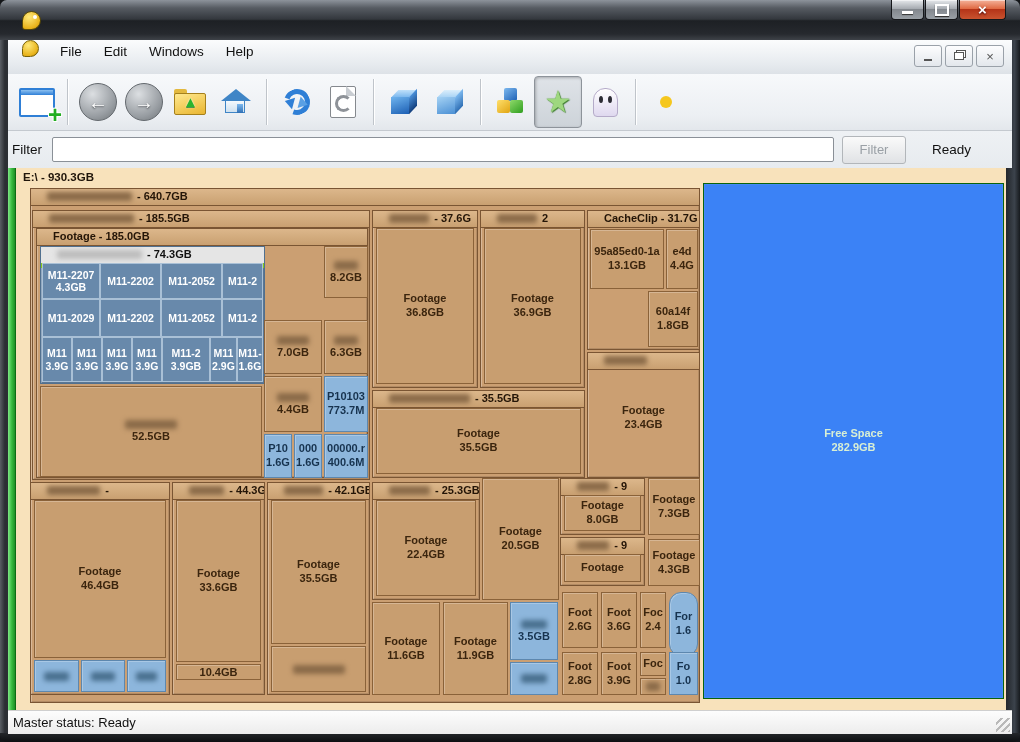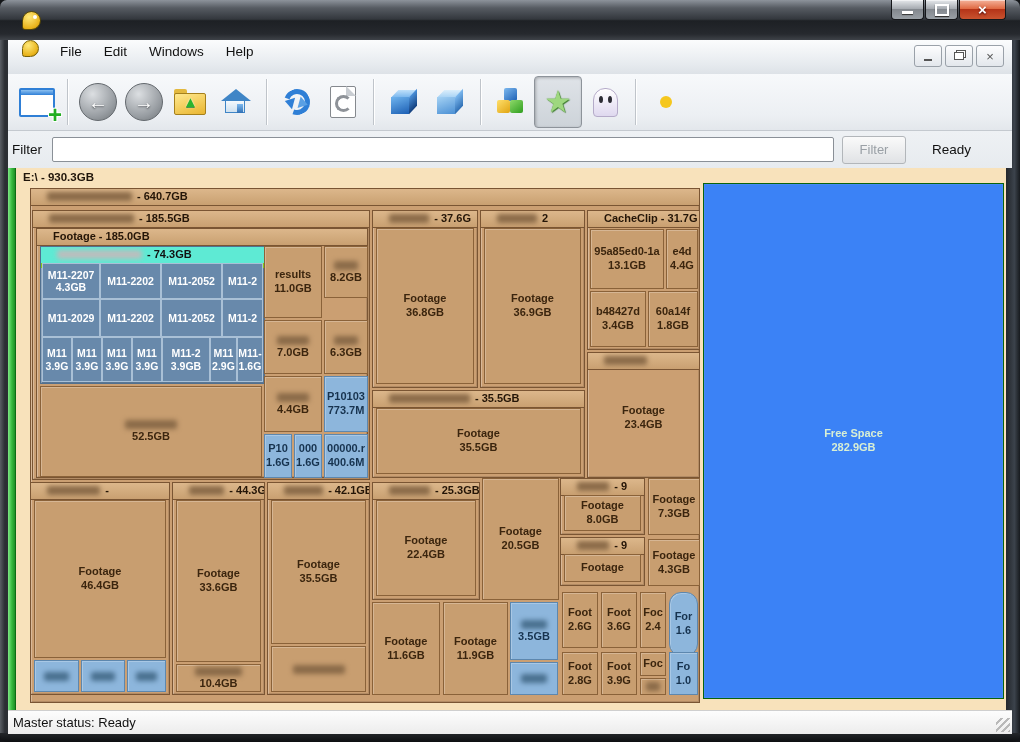--- a/index.html
+++ b/index.html
@@ -101,21 +101,21 @@
 
   
   #activity-bar{position:absolute;left:8px;top:168px;width:8px;height:542px;
     background:linear-gradient(90deg,#7fe886,#37b93f 55%,#1f8f27);border-right:1px solid #0c6d14;box-sizing:border-box}
   #canvas{position:absolute;left:16px;top:168px;width:990px;height:542px;background:#f8e2bb;overflow:hidden}
   #root-label{position:absolute;left:7px;top:3px;font-size:11.5px;font-weight:bold;color:#20150a;white-space:nowrap}
   .tm{position:absolute;box-sizing:border-box;overflow:hidden}
   .tm-folder{background:#cb9f72;border:1px solid #7a5533;box-shadow:inset 1px 1px 0 rgba(255,255,255,.28),inset -1px -1px 0 rgba(0,0,0,.12)}
   .tm-header{height:16px;line-height:15px;font-size:11px;font-weight:bold;color:#241507;padding:0 16px;white-space:nowrap;overflow:hidden;
     background:linear-gradient(#dcb78b,#c9a071);border-bottom:1px solid #7a5533}
-  .tm-sel .tm-header{background:#5eead4;border-bottom:5px solid #84cc16;color:#111}
+  .tm-sel .tm-header{background:#e5e5e5;border-bottom:5px solid #84cc16;color:#111}
   .tm-sel{background:#6787a8;border:1px solid #51708f}
   .tm-block{background:#c89e70;border:1px solid #8a6239;box-shadow:inset 1px 1px 0 rgba(255,255,255,.25);
     display:flex;flex-direction:column;align-items:center;justify-content:center;text-align:center;
     font-size:11px;font-weight:bold;color:#3b250e;line-height:1.25}
   .tm-text{background:none;border:none;box-shadow:none}
   .tm-file{background:#8db6dc;border-color:#5d87ae;color:#17334f}
   .tm-tile{background:#6889ab;border:1px solid #a9c0d6;color:#fff;font-size:10.5px;line-height:1.15;box-shadow:none}
   .tm-free{background:#3b82f6;border:1px solid #0a630c;color:#d8efd4;box-shadow:inset 0 0 0 1px rgba(255,255,255,.06)}
   .blob{display:block;height:9px;border-radius:2px;filter:blur(2.5px);margin:1px auto}
   .blob-inline{display:inline-block;vertical-align:middle;margin:0 5px 2px 0}
@@ -310,24 +310,20 @@
       <div>2.9G</div>
     </div>
     <div class="tm tm-block tm-tile" style="left: 221px; top: 169px; width: 26px; height: 45px;">
       <div>M11-</div>
       <div>1.6G</div>
     </div>
     <div class="tm tm-block" style="left: 24px; top: 218px; width: 222px; height: 91px;">
       <span class="blob blob-dark" style="width: 52px;"></span>
       <div>52.5GB</div>
     </div>
-    <div class="tm tm-block" style="left: 248px; top: 78px; width: 58px; height: 72px;">
-      <div>results</div>
-      <div>11.0GB</div>
-    </div>
     <div class="tm tm-block" style="left: 308px; top: 78px; width: 44px; height: 52px;">
       <span class="blob blob-dark" style="width: 24.2px;"></span>
       <div>8.2GB</div>
     </div>
     <div class="tm tm-block" style="left: 248px; top: 152px; width: 58px; height: 54px;">
       <span class="blob blob-dark" style="width: 31.9px;"></span>
       <div>7.0GB</div>
     </div>
     <div class="tm tm-block" style="left: 308px; top: 152px; width: 44px; height: 54px;">
       <span class="blob blob-dark" style="width: 24.2px;"></span>
@@ -371,24 +367,20 @@
       <div class="tm-header"><span>CacheClip - 31.7G</span></div>
     </div>
     <div class="tm tm-block" style="left: 574px; top: 61px; width: 74px; height: 60px;">
       <div>95a85ed0-1a</div>
       <div>13.1GB</div>
     </div>
     <div class="tm tm-block" style="left: 650px; top: 61px; width: 32px; height: 60px;">
       <div>e4d</div>
       <div>4.4G</div>
     </div>
-    <div class="tm tm-block" style="left: 574px; top: 123px; width: 56px; height: 56px;">
-      <div>b48427d</div>
-      <div>3.4GB</div>
-    </div>
     <div class="tm tm-block" style="left: 632px; top: 123px; width: 50px; height: 56px;">
       <div>60a14f</div>
       <div>1.8GB</div>
     </div>
     <div class="tm tm-folder" style="left: 571px; top: 184px; width: 113px; height: 126px;">
       <div class="tm-header"><span class="blob blob-dark blob-inline" style="width: 42.94px;"></span></div>
     </div>
     <div class="tm tm-block tm-text" style="left: 573px; top: 200px; width: 109px; height: 100px;">
       <div>Footage</div>
       <div>23.4GB</div>
@@ -416,21 +408,21 @@
     <div class="tm tm-block tm-file" style="left: 111px; top: 492px; width: 39px; height: 32px;">
       <span class="blob blob-file" style="width: 21.45px;"></span>
     </div>
     <div class="tm tm-folder" style="left: 156px; top: 314px; width: 93px; height: 213px;">
       <div class="tm-header"><span class="blob blob-dark blob-inline" style="width: 35.34px;"></span><span>- 44.3GB</span></div>
     </div>
     <div class="tm tm-block" style="left: 160px; top: 332px; width: 85px; height: 162px;">
       <div>Footage</div>
       <div>33.6GB</div>
     </div>
-    <div class="tm tm-block" style="left: 160px; top: 496px; width: 85px; height: 28px;">
+    <div class="tm tm-block" style="left: 160px; top: 496px; width: 85px; height: 16px;">
       <span class="blob blob-dark" style="width: 46.75px;"></span>
       <div>10.4GB</div>
     </div>
     <div class="tm tm-folder" style="left: 251px; top: 314px; width: 103px; height: 213px;">
       <div class="tm-header"><span class="blob blob-dark blob-inline" style="width: 39.14px;"></span><span>- 42.1GB</span></div>
     </div>
     <div class="tm tm-block" style="left: 255px; top: 332px; width: 95px; height: 144px;">
       <div>Footage</div>
       <div>35.5GB</div>
     </div>

